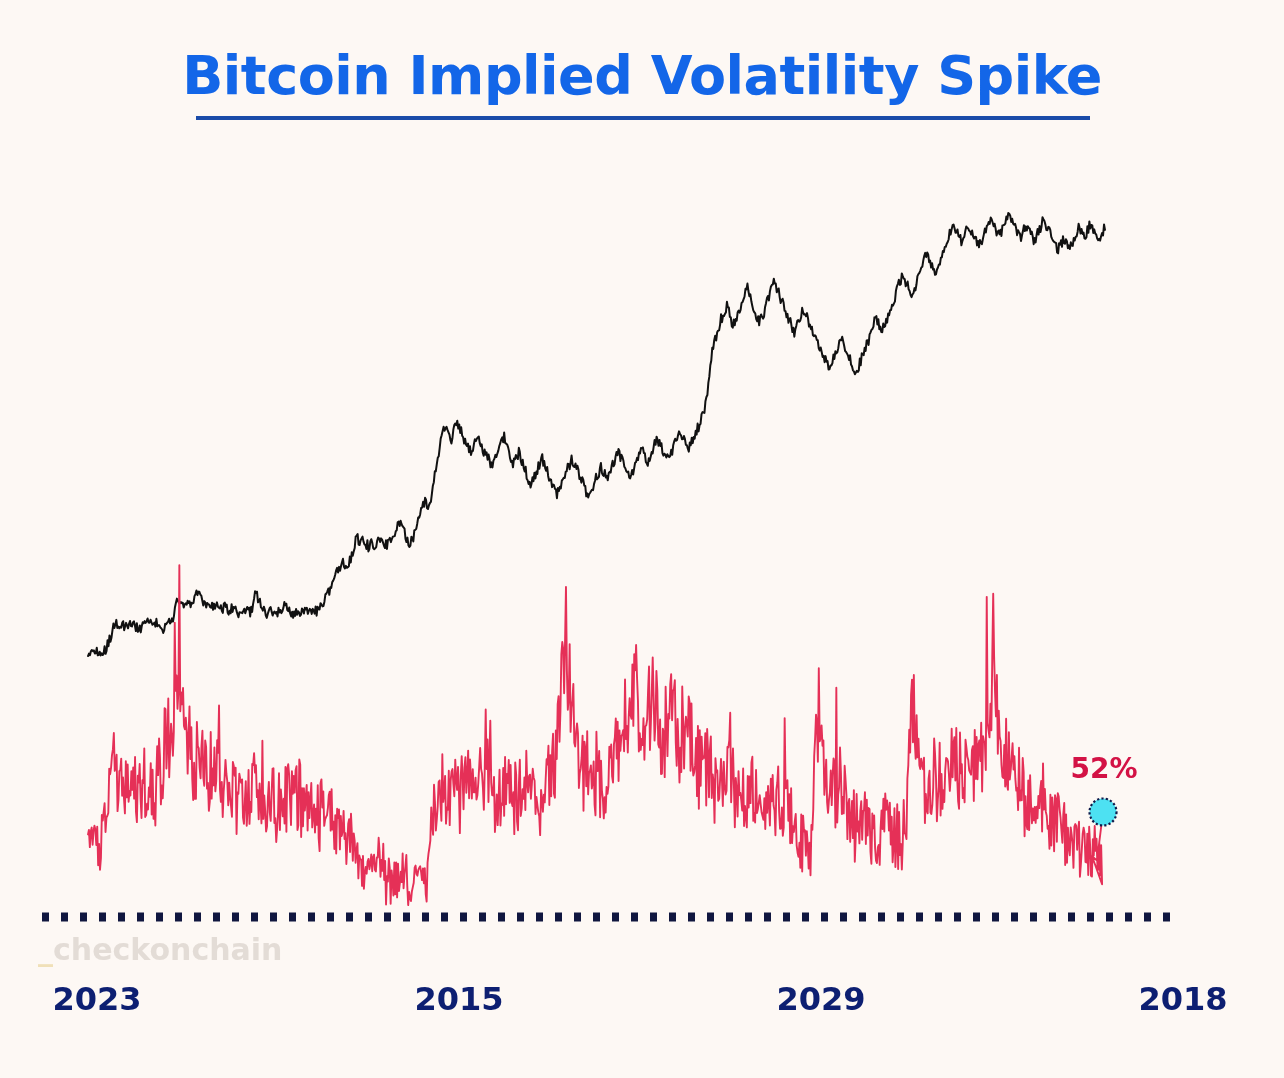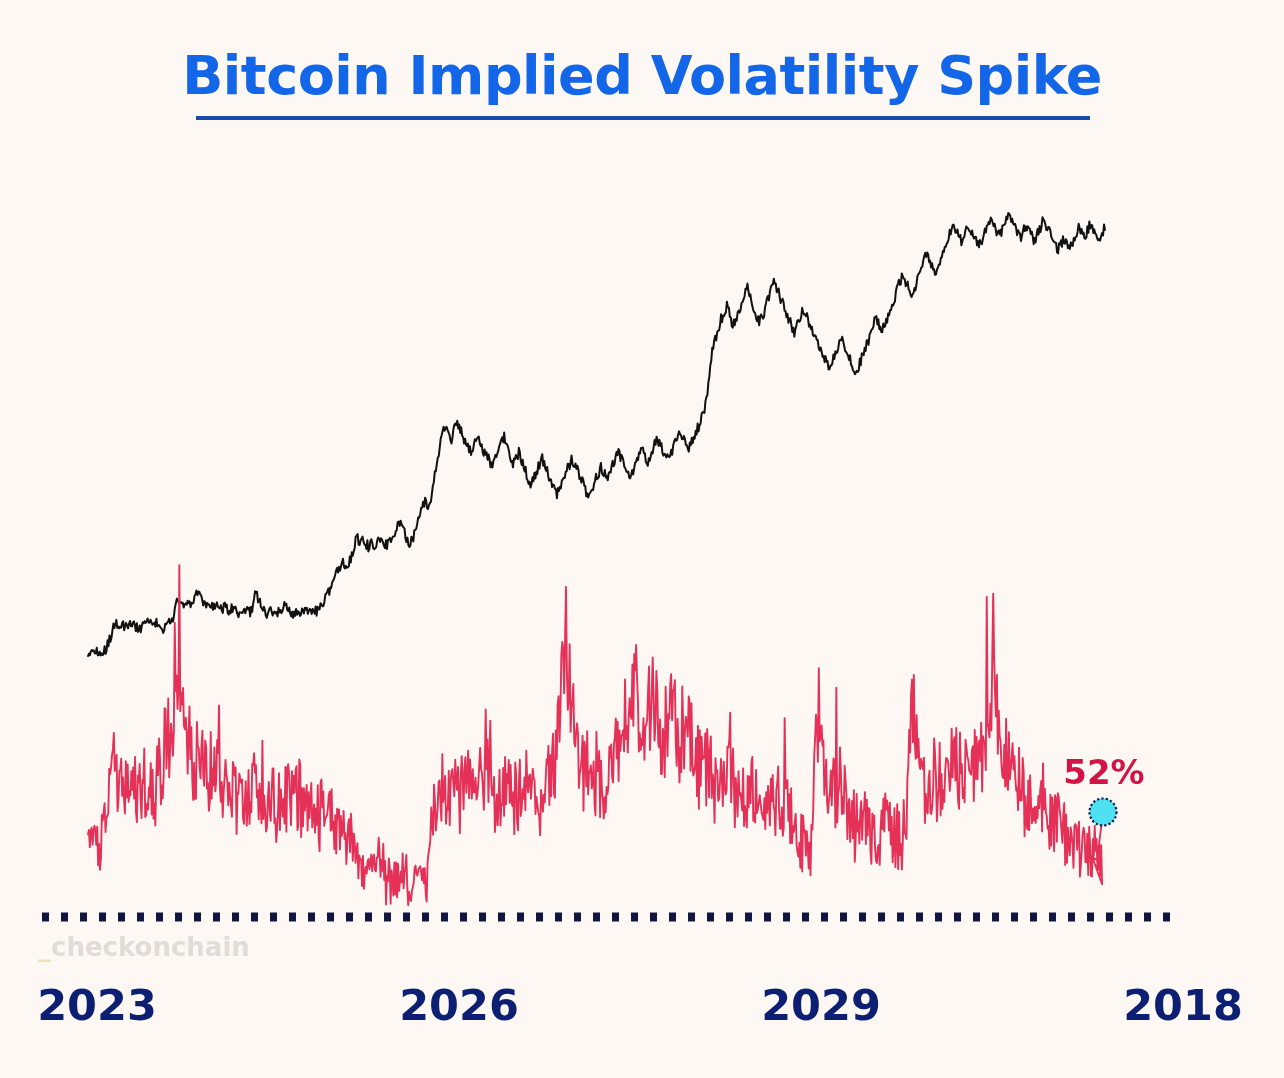--- a/index.html
+++ b/index.html
@@ -44,47 +44,47 @@
     height: 1078px;
   }
   #value-callout {
     position: absolute;
     left: 1048px;
     top: 752px;
     width: 112px;
     text-align: center;
     font-family: "DejaVu Sans", sans-serif;
     font-weight: bold;
-    font-size: 34px;
+    font-size: 28px;
     color: #d31245;
     white-space: nowrap;
   }
   #watermark {
     position: absolute;
     left: 38px;
     top: 932px;
     font-family: "DejaVu Sans", sans-serif;
     font-weight: bold;
-    font-size: 26px;
+    font-size: 30px;
     color: #e3dcd6;
     white-space: nowrap;
     user-select: none;
   }
   #watermark .wm-underscore {
     color: #f0e0b8;
   }
   .xtick {
     position: absolute;
     top: 980px;
     width: 140px;
     margin-left: -70px;
     text-align: center;
     font-family: "DejaVu Sans", sans-serif;
     font-weight: bold;
-    font-size: 43px;
+    font-size: 32px;
     color: #0d1f72;
     white-space: nowrap;
   }
   .ytick {
     position: absolute;
     left: 1186px;
     width: 60px;
     font-family: "DejaVu Sans", sans-serif;
     font-size: 9px;
     color: #f6eee8;
@@ -113,21 +113,21 @@
       <circle cx="1103" cy="812" r="13.5" fill="#4de1f2" stroke="#101a4a" stroke-width="2.2" stroke-dasharray="2.2 2.2"></circle>
     </g>
   </svg>
 
   <div id="value-callout">52%</div>
 
   <div id="watermark"><span class="wm-underscore">_</span><span>checkonchain</span></div>
 
   <div id="xticks">
       <div class="xtick" style="left: 97px;">2023</div>
-      <div class="xtick" style="left: 459px;">2026</div>
+      <div class="xtick" style="left: 459px;">2015</div>
       <div class="xtick" style="left: 821px;">2029</div>
       <div class="xtick" style="left: 1183px;">2018</div>
     </div>
   <div id="yticks">
       <div class="ytick" style="top: 150px;"></div>
       <div class="ytick" style="top: 212px;"></div>
       <div class="ytick" style="top: 274px;"></div>
       <div class="ytick" style="top: 336px;"></div>
       <div class="ytick" style="top: 398px;"></div>
       <div class="ytick" style="top: 460px;"></div>

